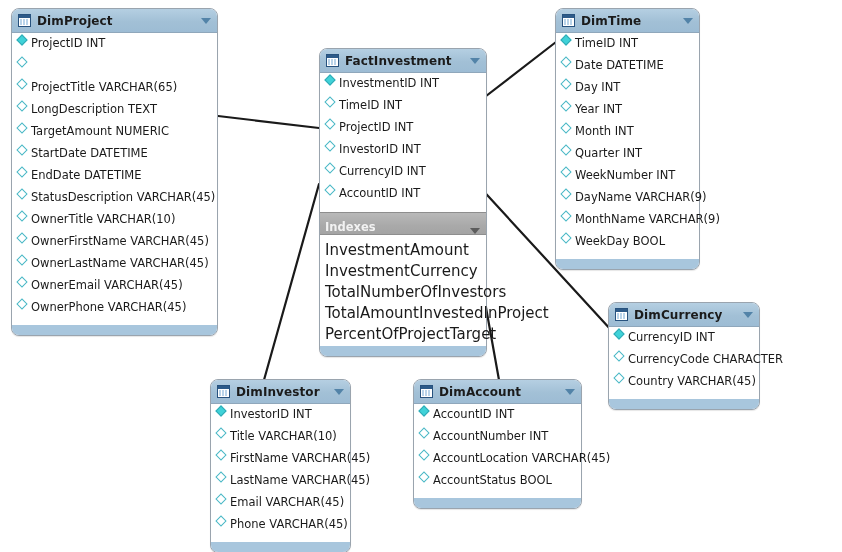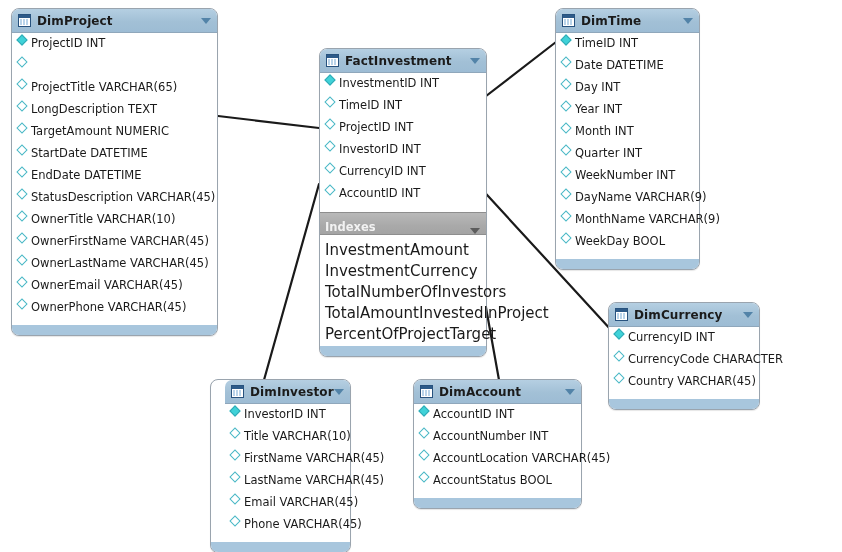--- a/index.html
+++ b/index.html
@@ -362,21 +362,21 @@
         <div class="col-row">
           <span class="diamond"></span>
           <span class="col-name">CurrencyCode CHARACTER</span>
         </div>
         <div class="col-row">
           <span class="diamond"></span>
           <span class="col-name">Country VARCHAR(45)</span>
         </div>
       </div>
     </div>
-    <div class="node" style="left: 210px; top: 379px; width: 141px; padding-left: 14px;">
+    <div class="node" style="left: 210px; top: 379px; width: 141px;">
       <div class="node-header">
         <span class="tbl-icon">
           <span class="bar"></span>
           <span class="cols"></span>
         </span>
         <span class="node-title">DimInvestor</span>
         <span class="hdr-caret"></span>
       </div>
       <div class="cols-list">
         <div class="col-row">

